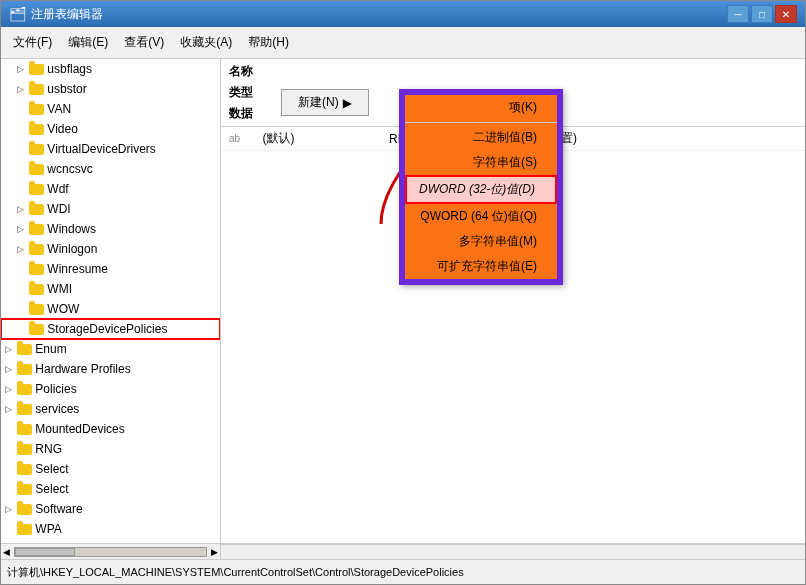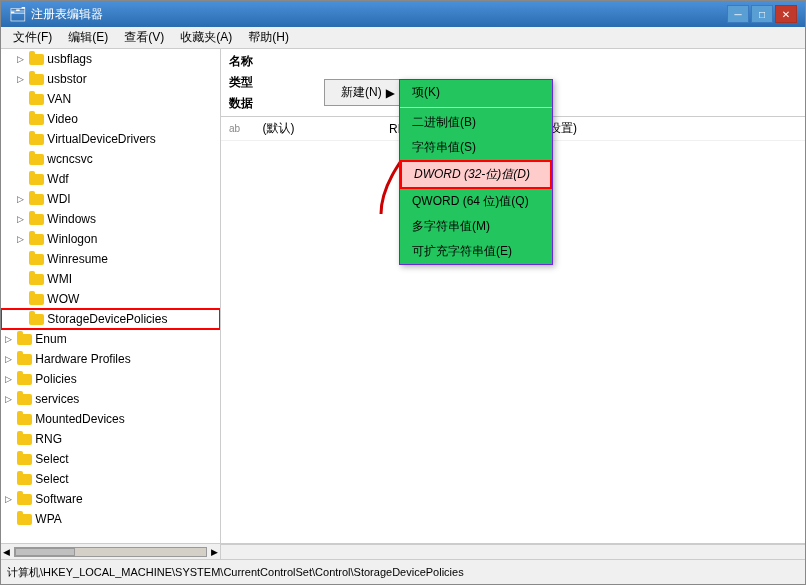--- a/index.html
+++ b/index.html
@@ -56,21 +56,21 @@
       color: white;
       font-size: 10px;
       cursor: pointer;
       display: flex;
       align-items: center;
       justify-content: center;
     }
     .title-btn.close { background: #c0392b; border-color: #a93226; }
     .menu-bar {
       background: #f0f0f0;
-      height: 22px;
+      height: 32px;
       display: flex;
       align-items: center;
       padding: 0 4px;
       border-bottom: 1px solid #ccc;
       flex-shrink: 0;
     }
     .menu-item {
       padding: 2px 8px;
       cursor: pointer;
       color: #000;
@@ -178,25 +178,26 @@
     }
     .ctx-separator {
       height: 1px;
       background: #ccc;
       margin: 2px 0;
     }
     .submenu {
       position: absolute;
       left: 178px;
       top: 36px;
-      background: #22c55e;
-      border: 1px solid #6d28d9;
+      background: #f97316;
+      border: 6px solid #6d28d9;
       box-shadow: 2px 2px 6px rgba(0,0,0,0.3);
       min-width: 150px;
       z-index: 11;
+      text-align: right;
     }
     .new-btn {
       position: absolute;
       left: 60px;
       top: 30px;
       background: #f0f0f0;
       border: 1px solid #999;
       padding: 4px 16px;
       cursor: pointer;
       display: flex;
@@ -406,21 +407,21 @@
         <div class="right-cell name">
           <span style="font-size:10px; color:#888; margin-right:19px;">ab</span>
           <span>(默认)</span>
         </div>
         <div class="right-cell type">REG_SZ</div>
         <div class="right-cell data">(数值未设置)</div>
       </div>
 
       <div class="context-menu-overlay">
 
-        <div class="new-btn" style="left:60px; top:30px;margin-left:43px;">
+        <div class="new-btn" style="left:60px; top:30px;">
           <span>新建(N)</span>
           <span>▶</span>
         </div>
 
         <div class="submenu" style="left:178px; top:30px;">
           <div class="ctx-item">项(K)</div>
           <div class="ctx-separator"></div>
           <div class="ctx-item">二进制值(B)</div>
           <div class="ctx-item">字符串值(S)</div>
           <div class="ctx-item highlighted">DWORD (32-位)值(D)</div>

